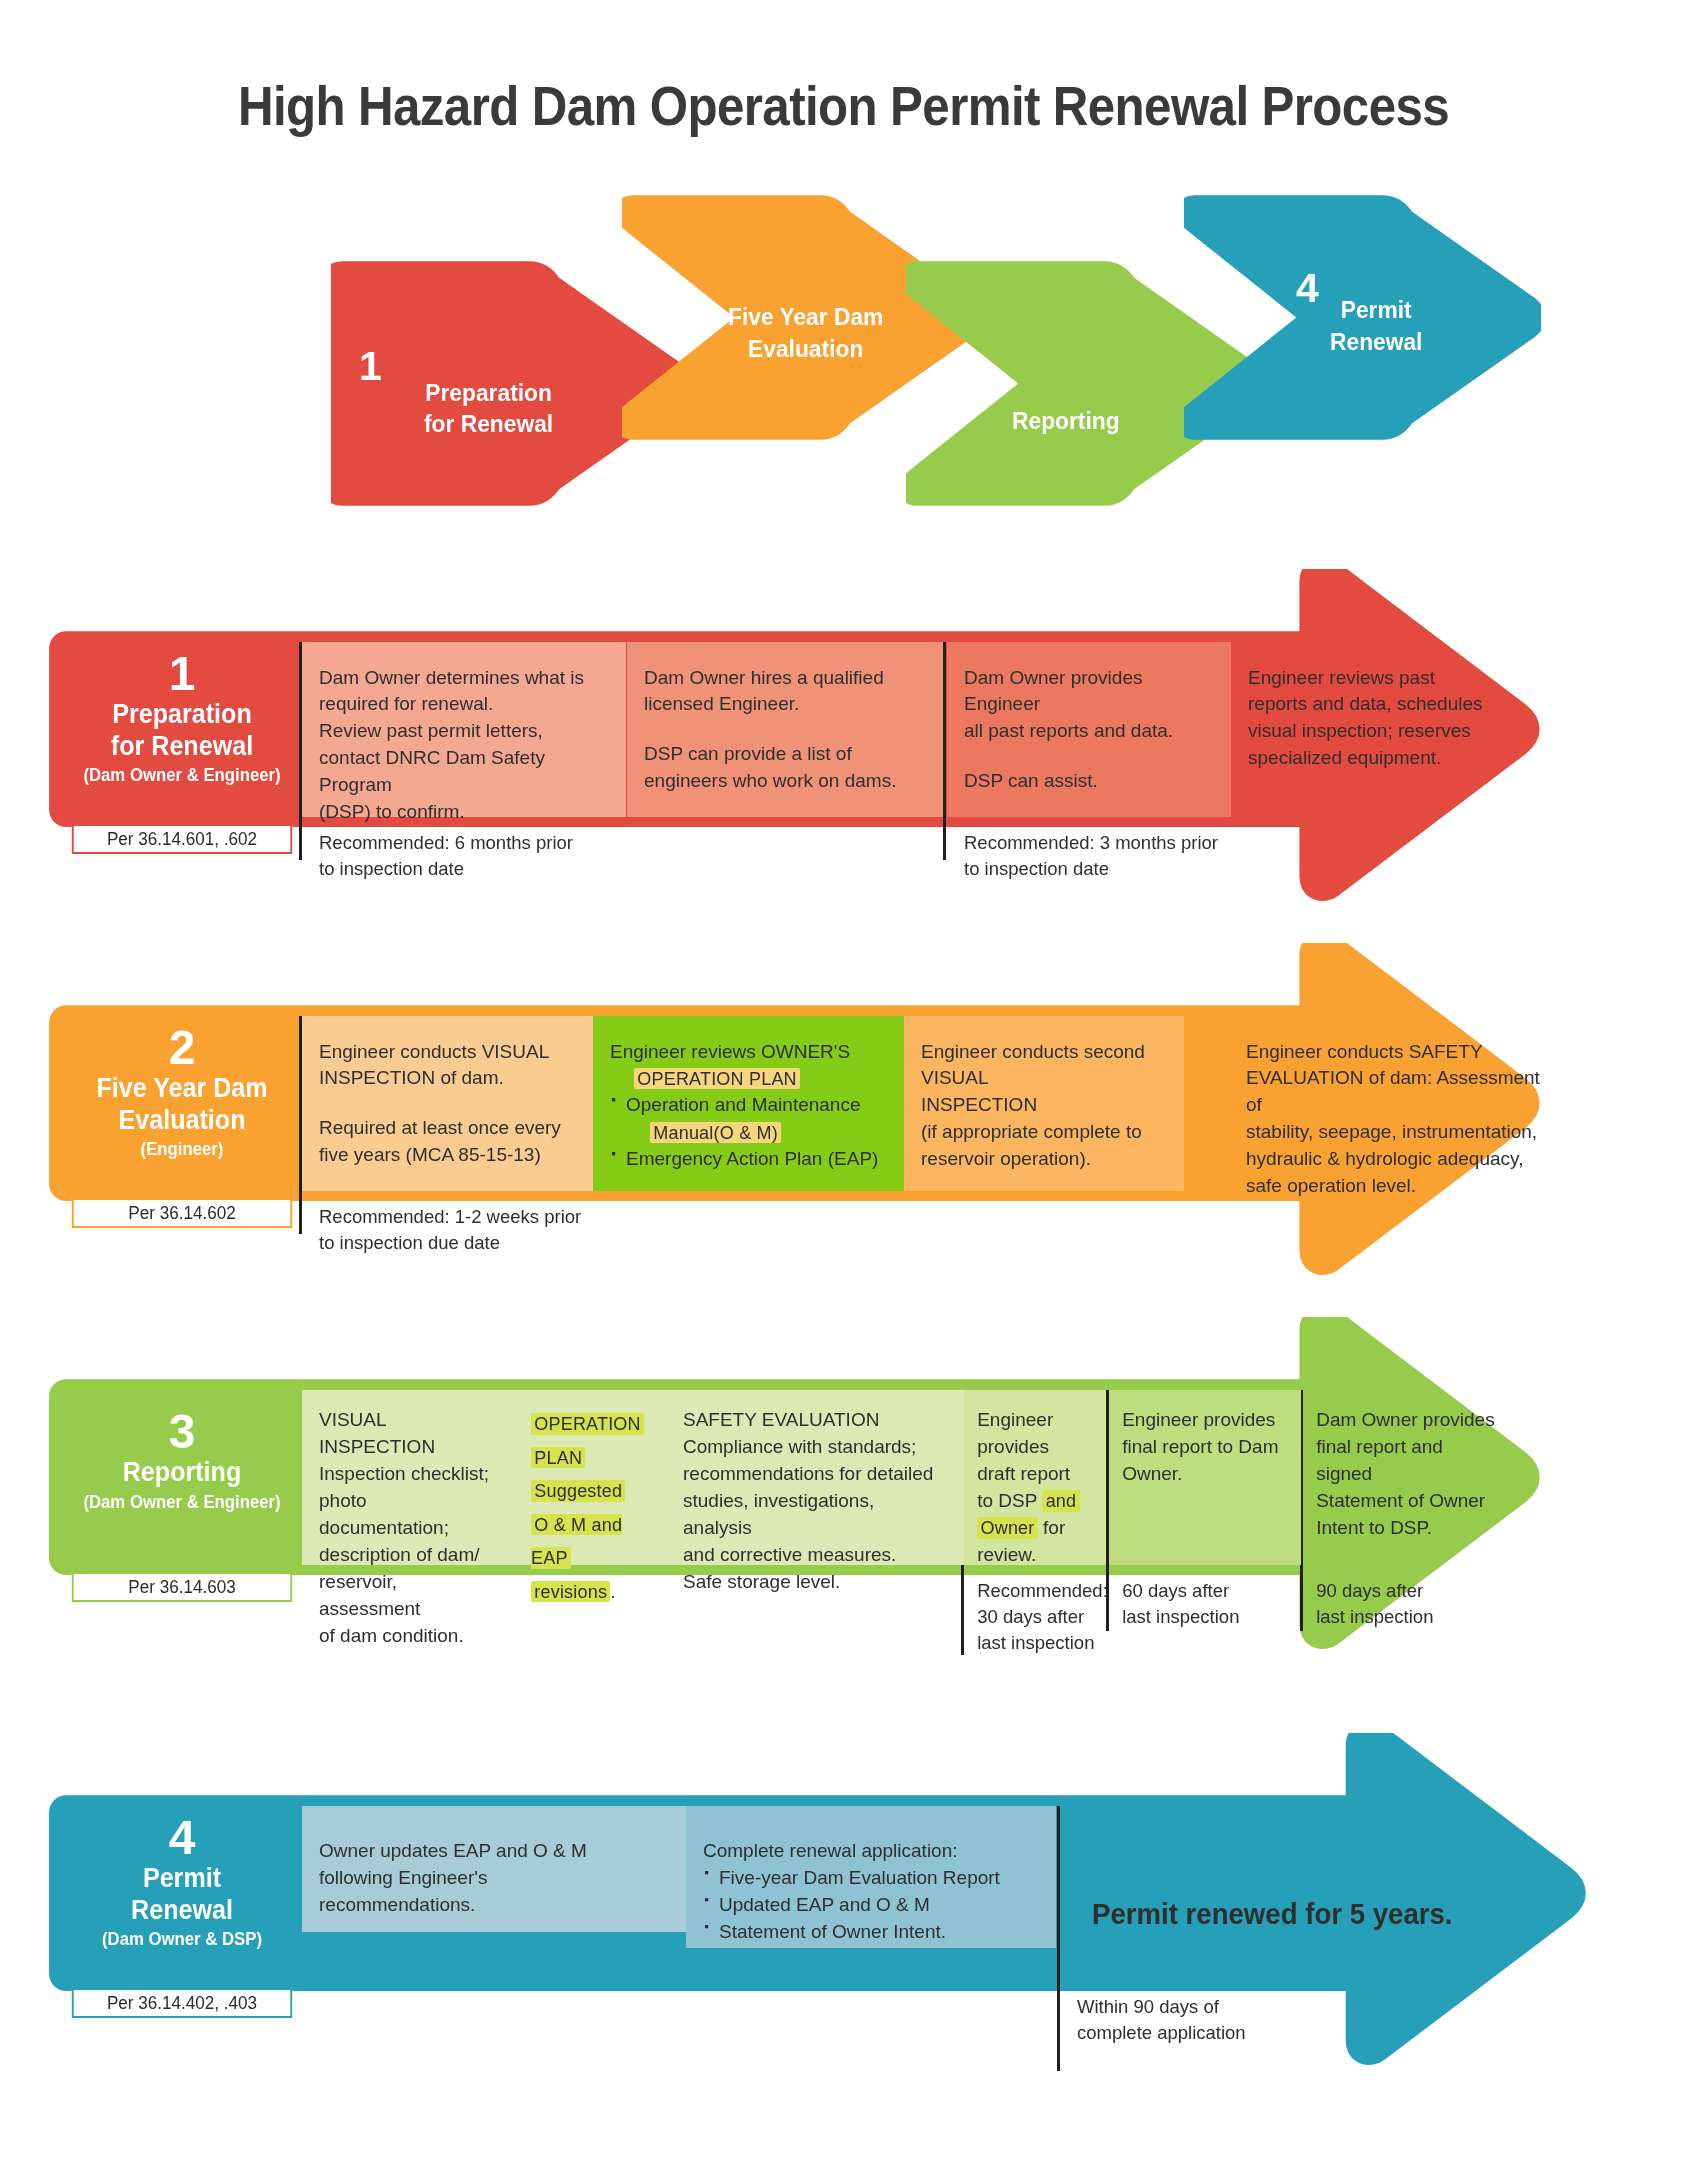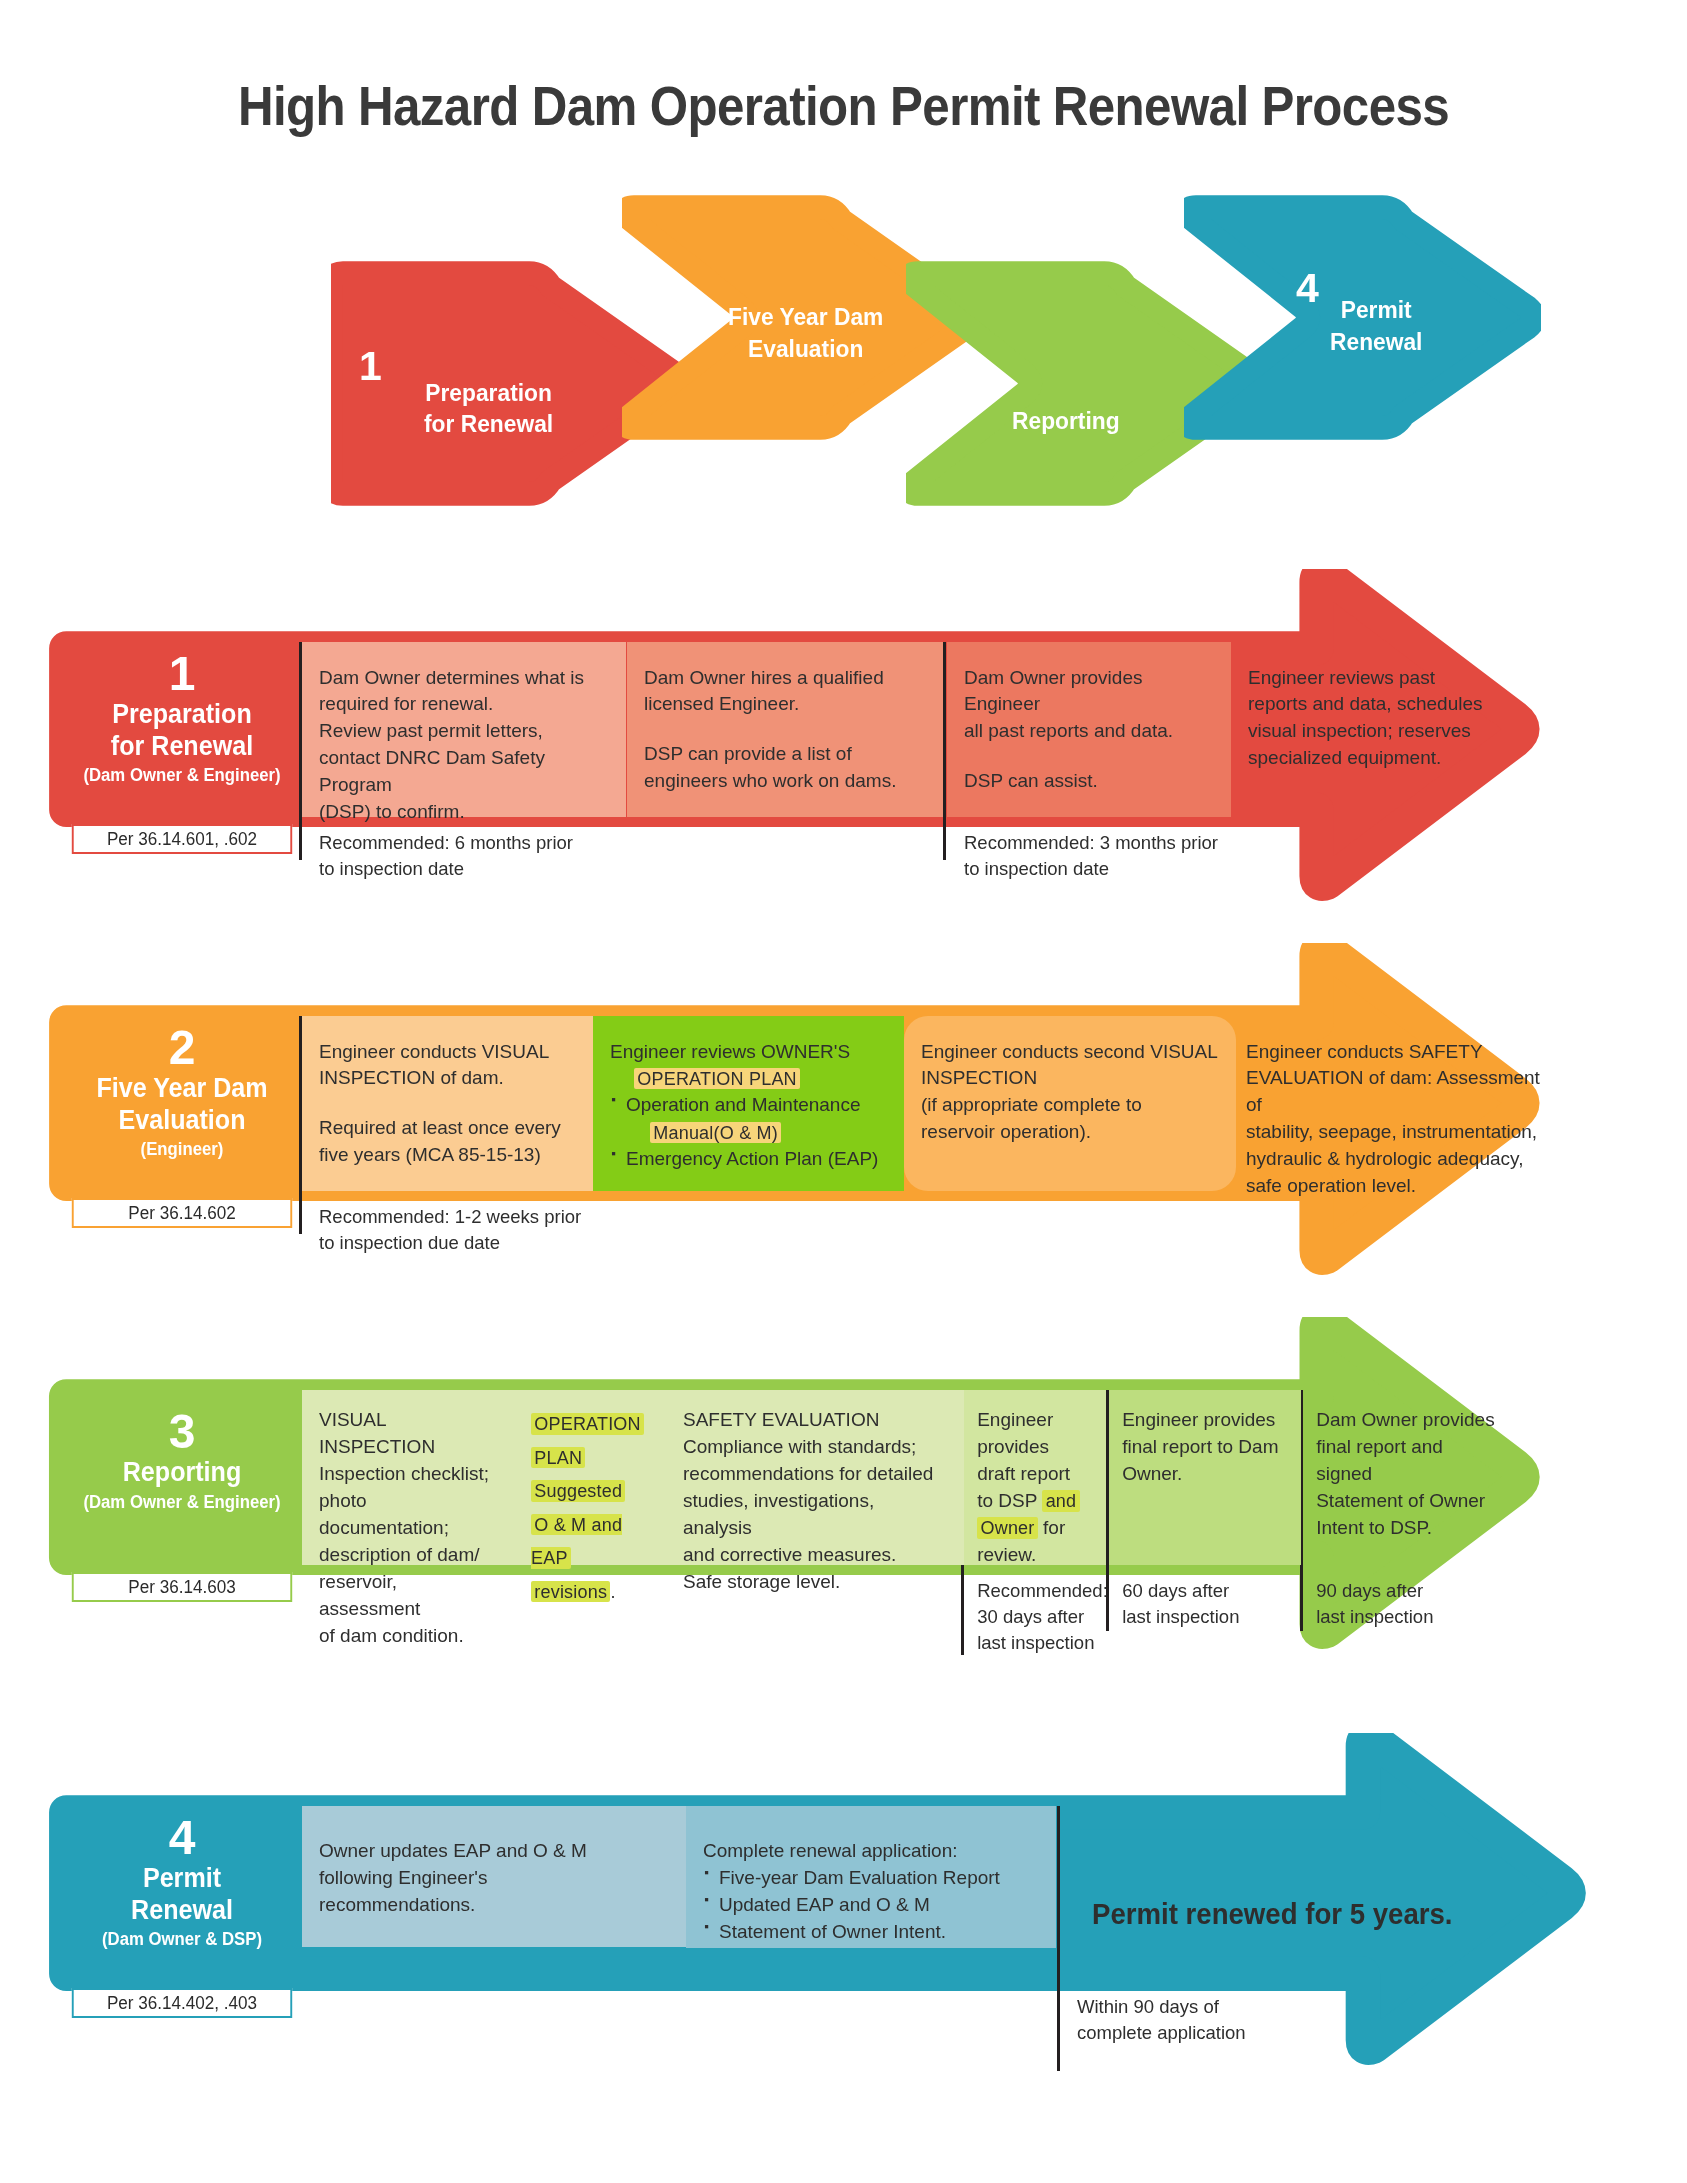--- a/index.html
+++ b/index.html
@@ -221,21 +221,21 @@
       <div style="margin:0;"><span class="hl hl-y sans">OPERATION PLAN</span></div>
       <ul>
         <li>
           <span>Operation and Maintenance</span><br>
           <span class="hl hl-y sans">Manual(O &amp; M)</span>
         </li>
         <li><span>Emergency Action Plan (EAP)</span></li>
       </ul>
     </div>
 
-    <div class="cell" style="left:904px;top:73px;width:332px;height:175px;background:#FBB65F;border-radius:24px;">
+    <div class="cell" style="left:904px;top:73px;width:280px;height:175px;background:#FBB65F;">
       <div>Engineer conducts second VISUAL</div>
       <div>INSPECTION</div>
       <div>(if appropriate complete to</div>
       <div>reservoir operation).</div>
     </div>
 
     <div class="cell" style="left:1229px;top:73px;width:331px;height:175px;background:transparent;">
       <div>Engineer conducts SAFETY</div>
       <div>EVALUATION of dam: Assessment of</div>
       <div>stability, seepage, instrumentation,</div>
@@ -334,21 +334,21 @@
       <span class="btitle" style="white-space:pre-line;">Permit
 Renewal</span>
       <span class="bsub">(Dam Owner &amp; DSP)</span>
     </div>
     <div class="per" style="left:66px;top:255px;width:232px;height:30px;border-color:#25A0B8;">
       <span>Per 36.14.402, .403</span>
     </div>
 
     <div class="vline" style="left:1057px;top:73px;height:265px;"></div>
 
-    <div class="cell" style="left:302px;top:73px;width:384px;height:141px;background:#A8CBD8;padding-top:32px;">
+    <div class="cell" style="left:302px;top:73px;width:384px;height:126px;background:#A8CBD8;padding-top:32px;">
       <div>Owner updates EAP and O &amp; M</div>
       <div>following Engineer's</div>
       <div>recommendations.</div>
     </div>
 
     <div class="cell" style="left:686px;top:73px;width:370px;height:142px;background:#8FC3D3;padding-top:32px;">
       <div>Complete renewal application:</div>
       <ul>
         <li><span>Five-year Dam Evaluation Report</span></li>
         <li><span>Updated EAP and O &amp; M</span></li>

